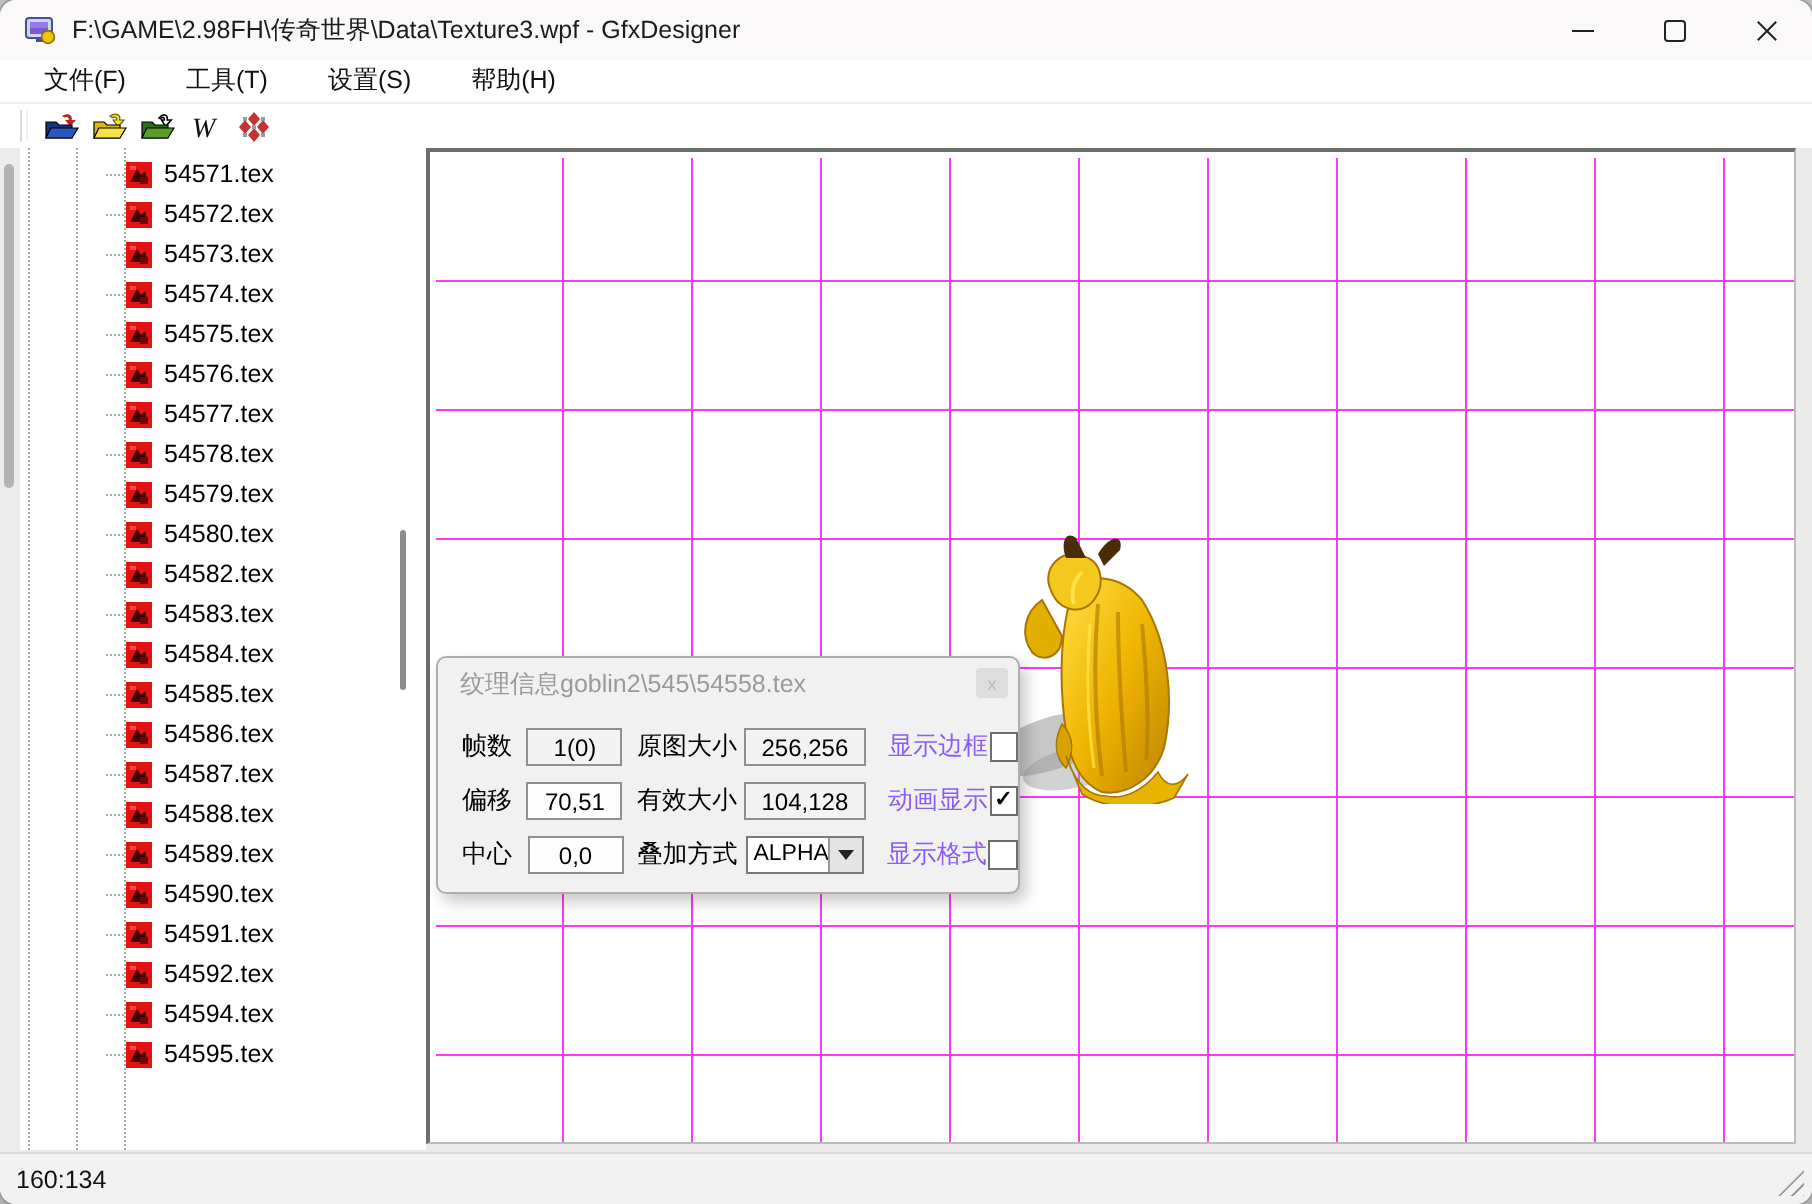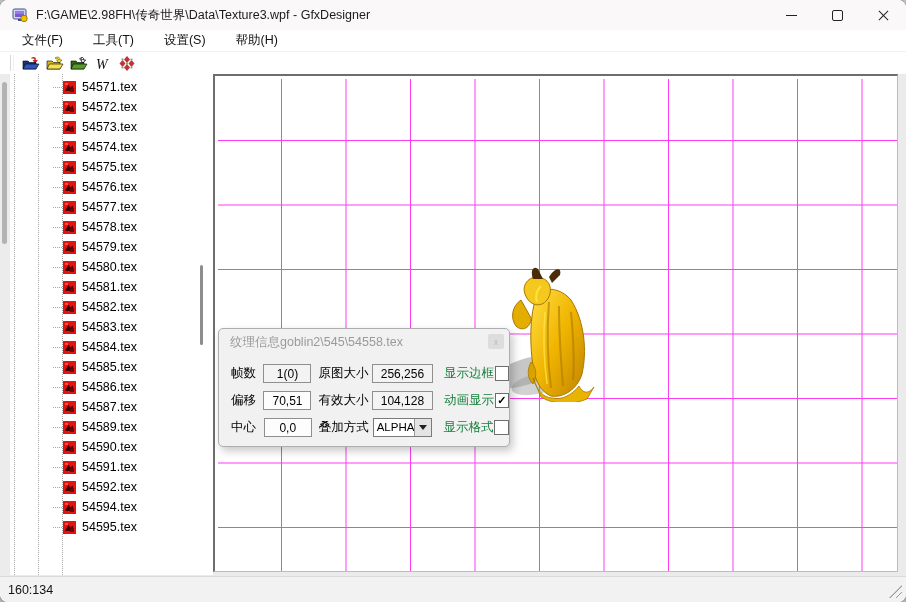--- a/index.html
+++ b/index.html
@@ -58,21 +58,21 @@
   .ip-close{position:absolute;right:5px;top:5px;width:16px;height:15px;background:#dedddd;border-radius:2px;
     display:flex;align-items:center;justify-content:center;font-size:9px;color:#bdbcbc;}
   .ip-row{display:flex;align-items:center;margin:8px 0 0 12px;height:19px;}
   .ip-label1{width:34px;font-size:12.5px;color:#000;}
   .ip-input1{width:46px;height:17px;border:1px solid #8f8f8f;text-align:center;font-size:12px;
     font-family:"Liberation Sans",sans-serif;padding:0;background:#fdfdfd;color:#000;}
   .ro{background:#f4f3f3;}
   .ip-label2{width:56px;margin-left:7px;font-size:12.5px;color:#000;}
   .ip-input2{width:59px;height:17px;border:1px solid #8f8f8f;text-align:center;font-size:12px;
     font-family:"Liberation Sans",sans-serif;padding:0;background:#f4f3f3;color:#000;}
-  .ip-label3{width:53px;margin-left:11px;font-size:12.5px;color:#15803d;}
+  .ip-label3{width:53px;margin-left:11px;font-size:12.5px;color:#8b5cf6;}
   .ip-check{width:13px;height:13px;border:1px solid #6e6e6e;background:#fff;
     display:flex;align-items:center;justify-content:center;font-size:11px;font-weight:bold;color:#000;line-height:11px;}
   .combo{width:61px;height:19px;border:1px solid #7a7a7a;background:#fff;display:flex;align-items:stretch;box-sizing:border-box;}
   .combo-text{flex:1;font-size:11.5px;color:#000;padding:2px 0 0 3px;}
   .combo-btn{width:16px;background:#e5e4e4;border-left:1px solid #9a9a9a;display:flex;align-items:center;justify-content:center;}
   .combo-arrow{width:0;height:0;border-left:4px solid transparent;border-right:4px solid transparent;border-top:5px solid #222;}
   
   .statusbar{position:absolute;left:0;bottom:0;right:0;height:26px;background:#f3f2f2;
     border-top:1px solid #dadada;display:flex;align-items:center;padding-left:8px;box-sizing:border-box;}
   .status-text{font-size:12.5px;color:#111;}
@@ -276,30 +276,20 @@
             <span class="connector"></span>
             <svg class="tex-icon" viewBox="0 0 13 13">
               <rect width="13" height="13" fill="#e51212"></rect>
               <path d="M2 10 L5.5 3.5 L7.5 6.5 L9.5 4.5 L11 10 Z" fill="#3c0404"></path>
               <rect x="7" y="7.5" width="4" height="3.5" fill="#6e0808"></rect>
               <rect x="2" y="2" width="3" height="2" fill="#ff6a4a" opacity="0.7"></rect>
             </svg>
             <span class="tree-label">54580.tex</span>
           </div>
 
-          <div class="tree-row">
-            <span class="connector"></span>
-            <svg class="tex-icon" viewBox="0 0 13 13">
-              <rect width="13" height="13" fill="#e51212"></rect>
-              <path d="M2 10 L5.5 3.5 L7.5 6.5 L9.5 4.5 L11 10 Z" fill="#3c0404"></path>
-              <rect x="7" y="7.5" width="4" height="3.5" fill="#6e0808"></rect>
-              <rect x="2" y="2" width="3" height="2" fill="#ff6a4a" opacity="0.7"></rect>
-            </svg>
-            <span class="tree-label">54581.tex</span>
-          </div>
 
           <div class="tree-row">
             <span class="connector"></span>
             <svg class="tex-icon" viewBox="0 0 13 13">
               <rect width="13" height="13" fill="#e51212"></rect>
               <path d="M2 10 L5.5 3.5 L7.5 6.5 L9.5 4.5 L11 10 Z" fill="#3c0404"></path>
               <rect x="7" y="7.5" width="4" height="3.5" fill="#6e0808"></rect>
               <rect x="2" y="2" width="3" height="2" fill="#ff6a4a" opacity="0.7"></rect>
             </svg>
             <span class="tree-label">54582.tex</span>
@@ -353,20 +343,30 @@
             <span class="connector"></span>
             <svg class="tex-icon" viewBox="0 0 13 13">
               <rect width="13" height="13" fill="#e51212"></rect>
               <path d="M2 10 L5.5 3.5 L7.5 6.5 L9.5 4.5 L11 10 Z" fill="#3c0404"></path>
               <rect x="7" y="7.5" width="4" height="3.5" fill="#6e0808"></rect>
               <rect x="2" y="2" width="3" height="2" fill="#ff6a4a" opacity="0.7"></rect>
             </svg>
             <span class="tree-label">54587.tex</span>
           </div>
 
+          <div class="tree-row">
+            <span class="connector"></span>
+            <svg class="tex-icon" viewBox="0 0 13 13">
+              <rect width="13" height="13" fill="#e51212"></rect>
+              <path d="M2 10 L5.5 3.5 L7.5 6.5 L9.5 4.5 L11 10 Z" fill="#3c0404"></path>
+              <rect x="7" y="7.5" width="4" height="3.5" fill="#6e0808"></rect>
+              <rect x="2" y="2" width="3" height="2" fill="#ff6a4a" opacity="0.7"></rect>
+            </svg>
+            <span class="tree-label">54588.tex</span>
+          </div>
 
           <div class="tree-row">
             <span class="connector"></span>
             <svg class="tex-icon" viewBox="0 0 13 13">
               <rect width="13" height="13" fill="#e51212"></rect>
               <path d="M2 10 L5.5 3.5 L7.5 6.5 L9.5 4.5 L11 10 Z" fill="#3c0404"></path>
               <rect x="7" y="7.5" width="4" height="3.5" fill="#6e0808"></rect>
               <rect x="2" y="2" width="3" height="2" fill="#ff6a4a" opacity="0.7"></rect>
             </svg>
             <span class="tree-label">54589.tex</span>

